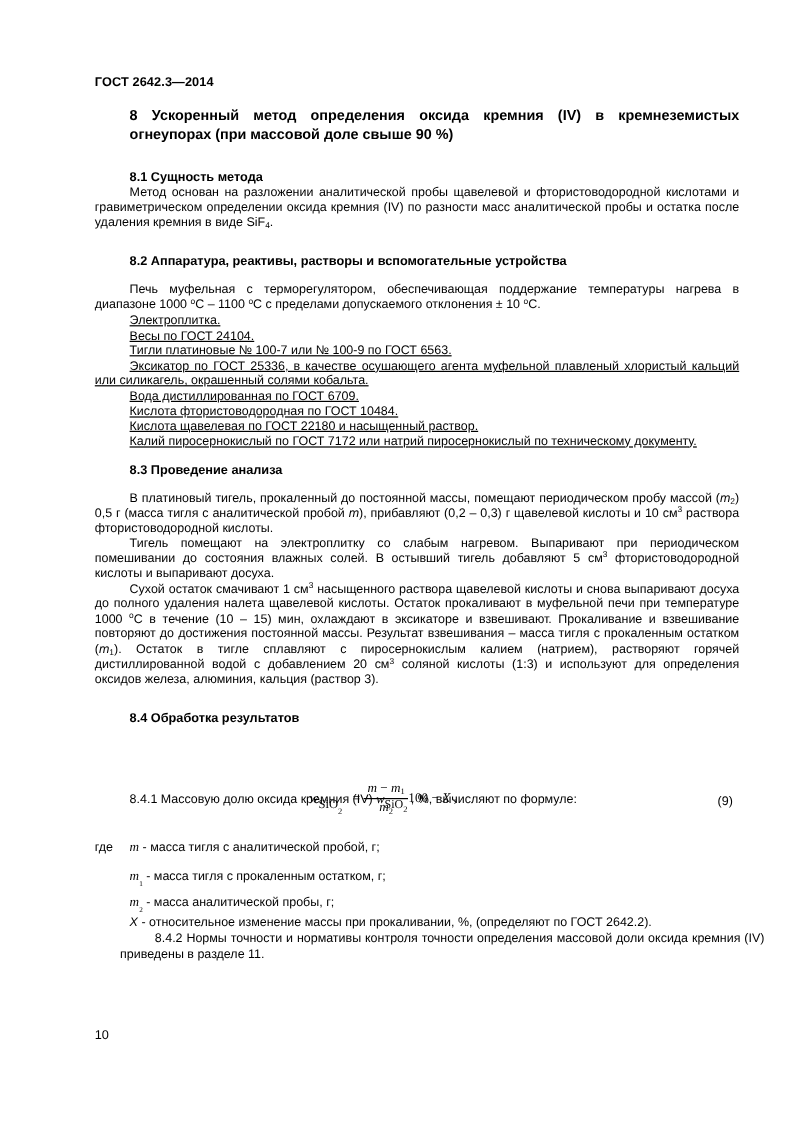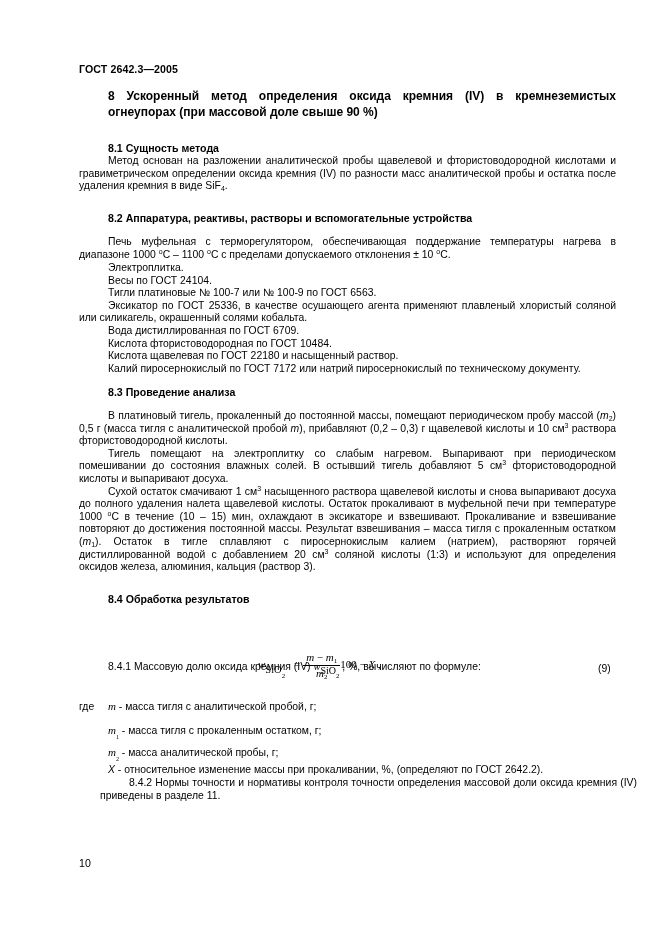--- a/index.html
+++ b/index.html
@@ -23,38 +23,38 @@
     .formula { left: 258px; top: 651px; width: 360px; height: 40px; }
     .eqno { left: 598px; top: 663px; }
     .frac { display: inline-block; vertical-align: middle; text-align: center; }
     .frac .num { display: block; border-bottom: 0.8px solid #000; padding: 0 3px 1px; }
     .frac .den { display: block; padding-top: 1px; }
     .pagenum { left: 79px; top: 857px; font-size: 10.6px; }
   </style>
 </head>
 <body>
 
-<div class="abs hdr">ГОСТ 2642.3—2005</div>
+<div class="abs hdr">ГОСТ 2642.3—2014</div>
 
 <div class="abs title">8 Ускоренный метод определения оксида кремния (IV) в кремнеземистых огнеупорах (при массовой доле свыше 90 %)</div>
 
 <div class="abs h2" style="top:142px;">8.1 Сущность метода</div>
 <div class="abs para" style="top:155px;">
   <p class="ind"><span>Метод основан на разложении аналитической пробы щавелевой и фтористоводородной кислотами и гравиметрическом определении оксида кремния (IV) по разности масс аналитической пробы и остатка после удаления кремния в виде SiF</span><sub>4</sub><span>.</span></p>
 </div>
 
 <div class="abs h2" style="top:212px;text-align:center;">8.2 Аппаратура, реактивы, растворы и вспомогательные устройства</div>
 <div class="abs para" style="top:236px;">
   <p class="ind"><span>Печь муфельная с терморегулятором, обеспечивающая поддержание температуры нагрева в диапазоне 1000 </span><sup>o</sup><span>С – 1100 </span><sup>o</sup><span>С с пределами допускаемого отклонения ± 10 </span><sup>o</sup><span>С.</span></p>
 </div>
-<div class="abs para" style="top:262px;">
+<div class="abs para" style="top:262px;text-decoration:underline;">
   <p class="li">Электроплитка.</p>
   <p class="li">Весы по ГОСТ 24104.</p>
   <p class="li">Тигли платиновые № 100-7 или № 100-9 по ГОСТ 6563.</p>
-  <p class="ind" style="text-align:justify;">Эксикатор по ГОСТ 25336, в качестве осушающего агента применяют плавленый хлористый соляной или силикагель, окрашенный солями кобальта.</p>
+  <p class="ind" style="text-align:justify;">Эксикатор по ГОСТ 25336, в качестве осушающего агента муфельной плавленый хлористый кальций или силикагель, окрашенный солями кобальта.</p>
   <p class="li">Вода дистиллированная по ГОСТ 6709.</p>
   <p class="li">Кислота фтористоводородная по ГОСТ 10484.</p>
   <p class="li">Кислота щавелевая по ГОСТ 22180 и насыщенный раствор.</p>
   <p class="li">Калий пиросернокислый по ГОСТ 7172 или натрий пиросернокислый по техническому документу.</p>
 </div>
 
 <div class="abs h2" style="top:386px;">8.3 Проведение анализа</div>
 <div class="abs para" style="top:410px;">
   <p class="ind"><span>В платиновый тигель, прокаленный до постоянной массы, помещают периодическом пробу массой (</span><i>m</i><sub>2</sub><span>) 0,5 г (масса тигля с аналитической пробой </span><i>m</i><span>), прибавляют (0,2 – 0,3) г щавелевой кислоты и 10 см</span><sup>3</sup><span> раствора фтористоводородной кислоты.</span></p>
   <p class="ind"><span>Тигель помещают на электроплитку со слабым нагревом. Выпаривают при периодическом помешивании до состояния влажных солей. В остывший тигель добавляют 5 см</span><sup>3</sup><span> фтористоводородной кислоты и выпаривают досуха.</span></p>

